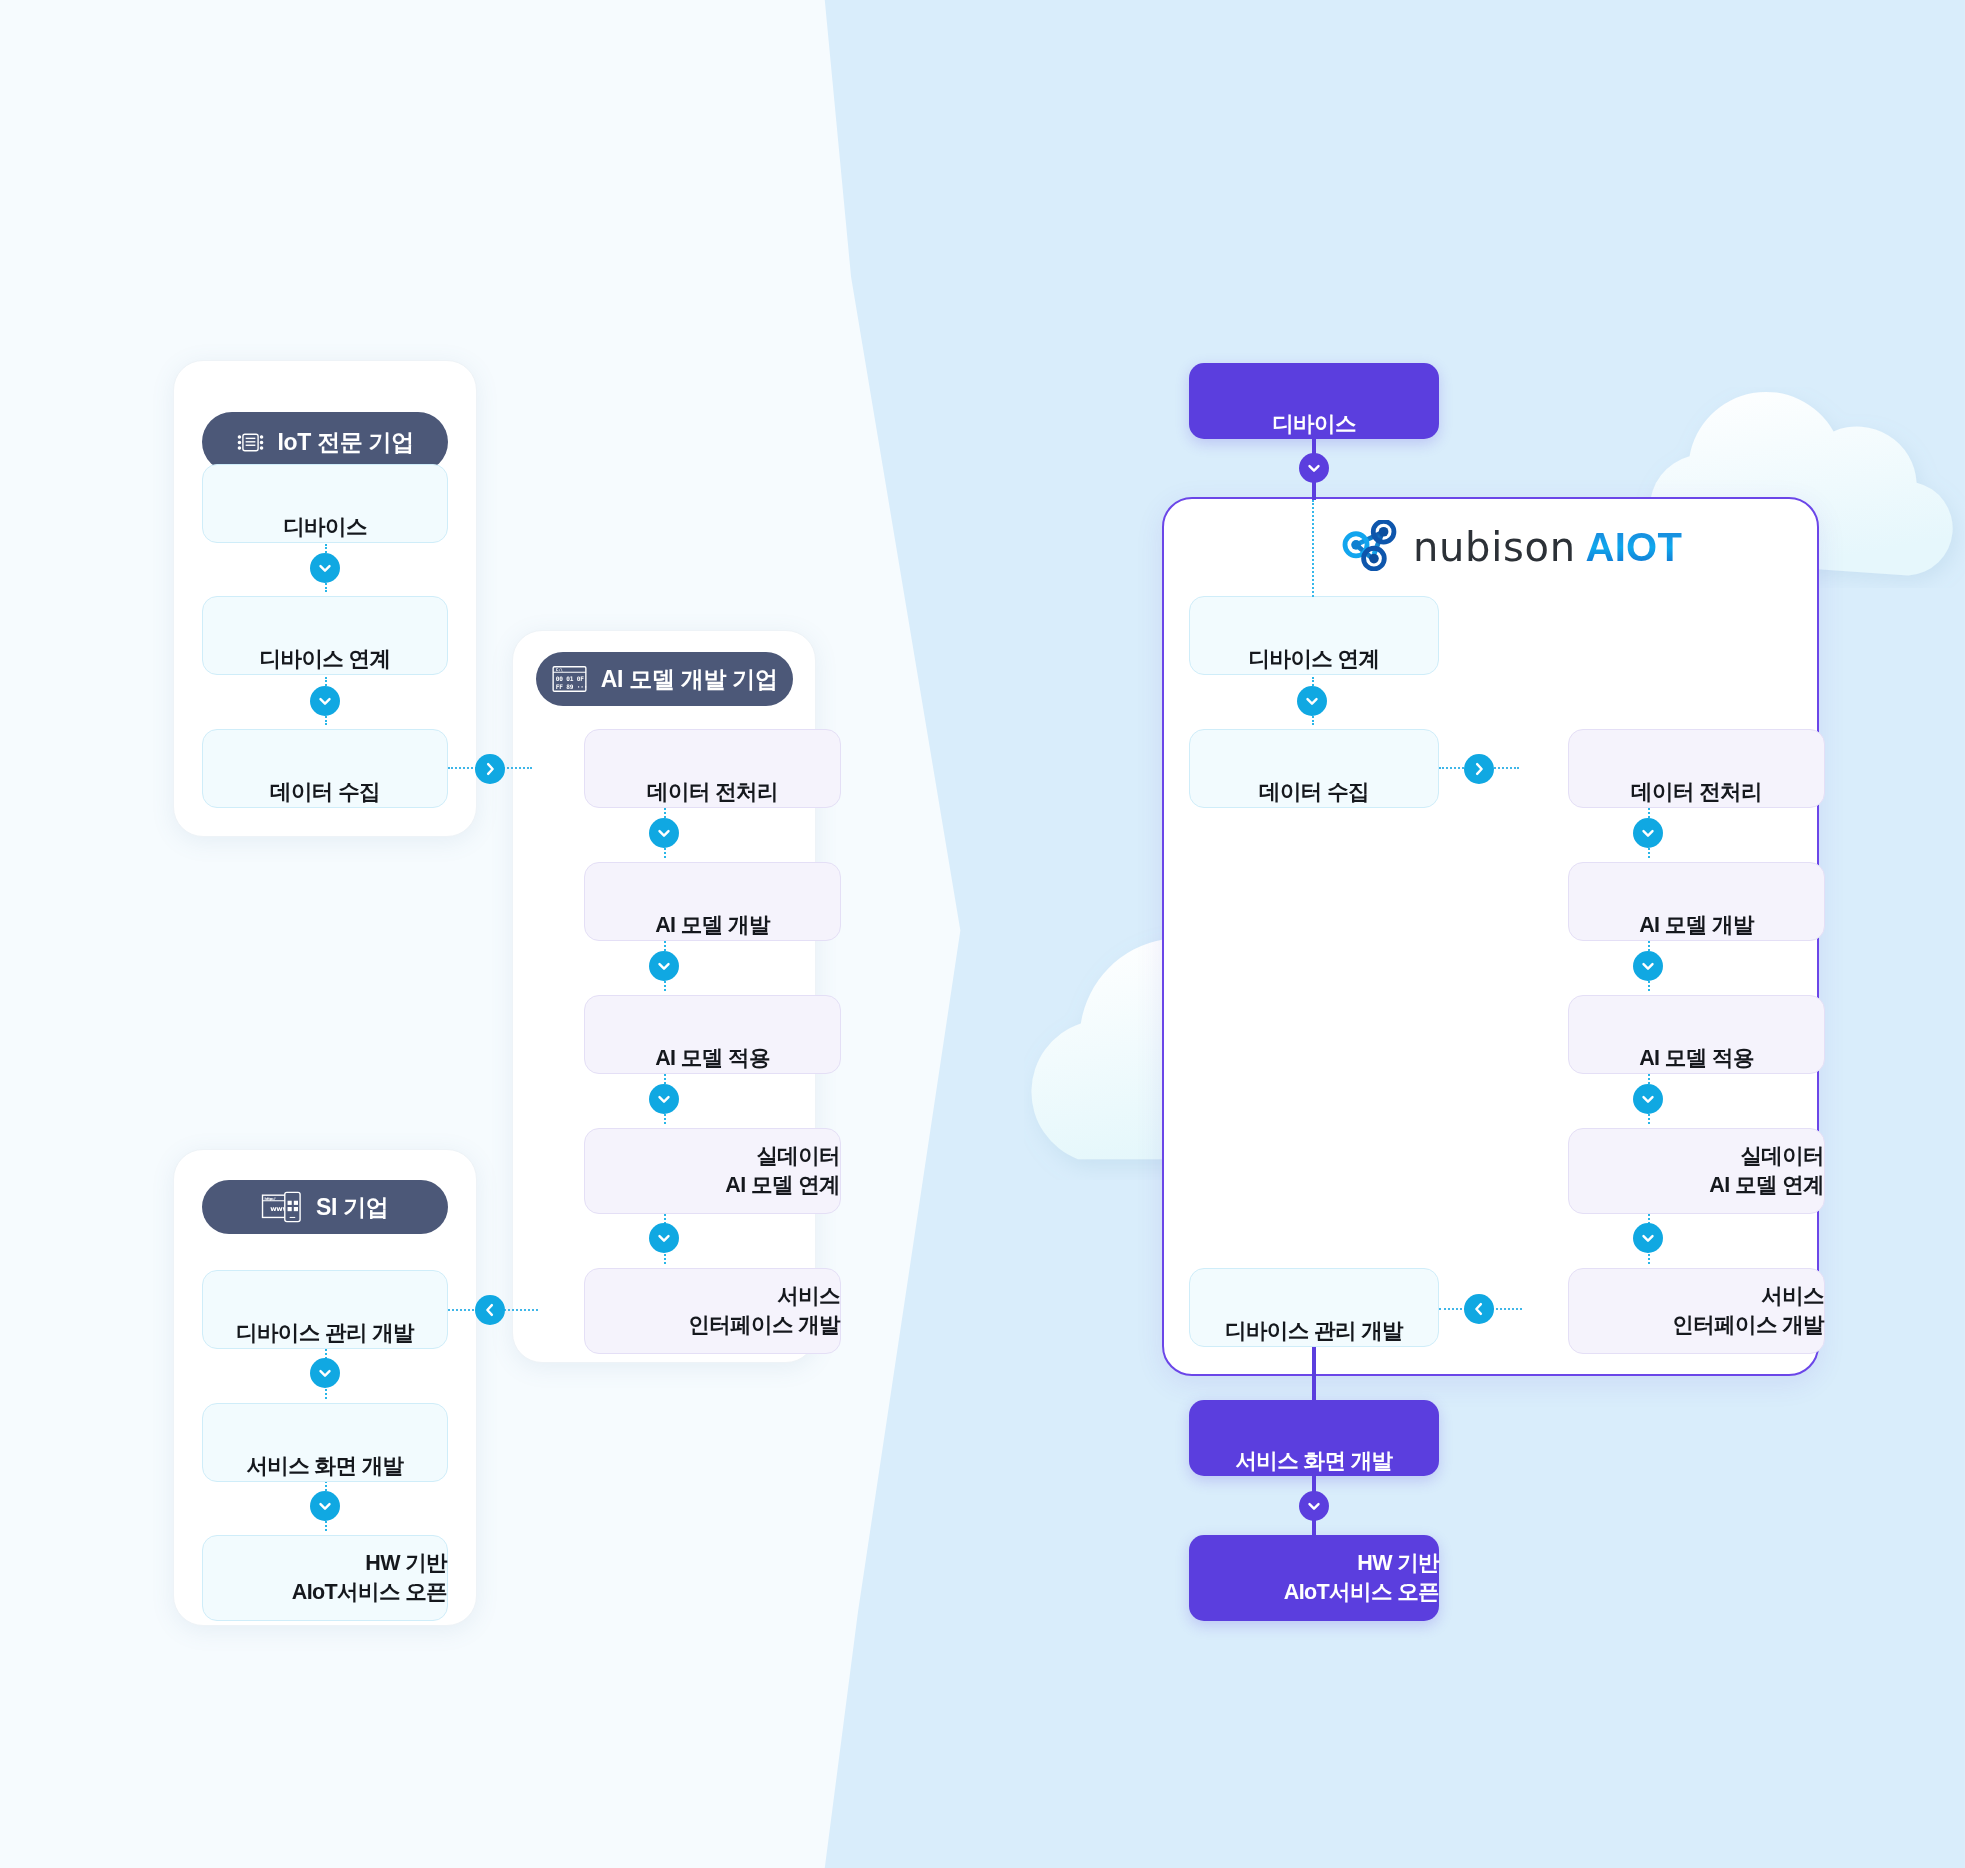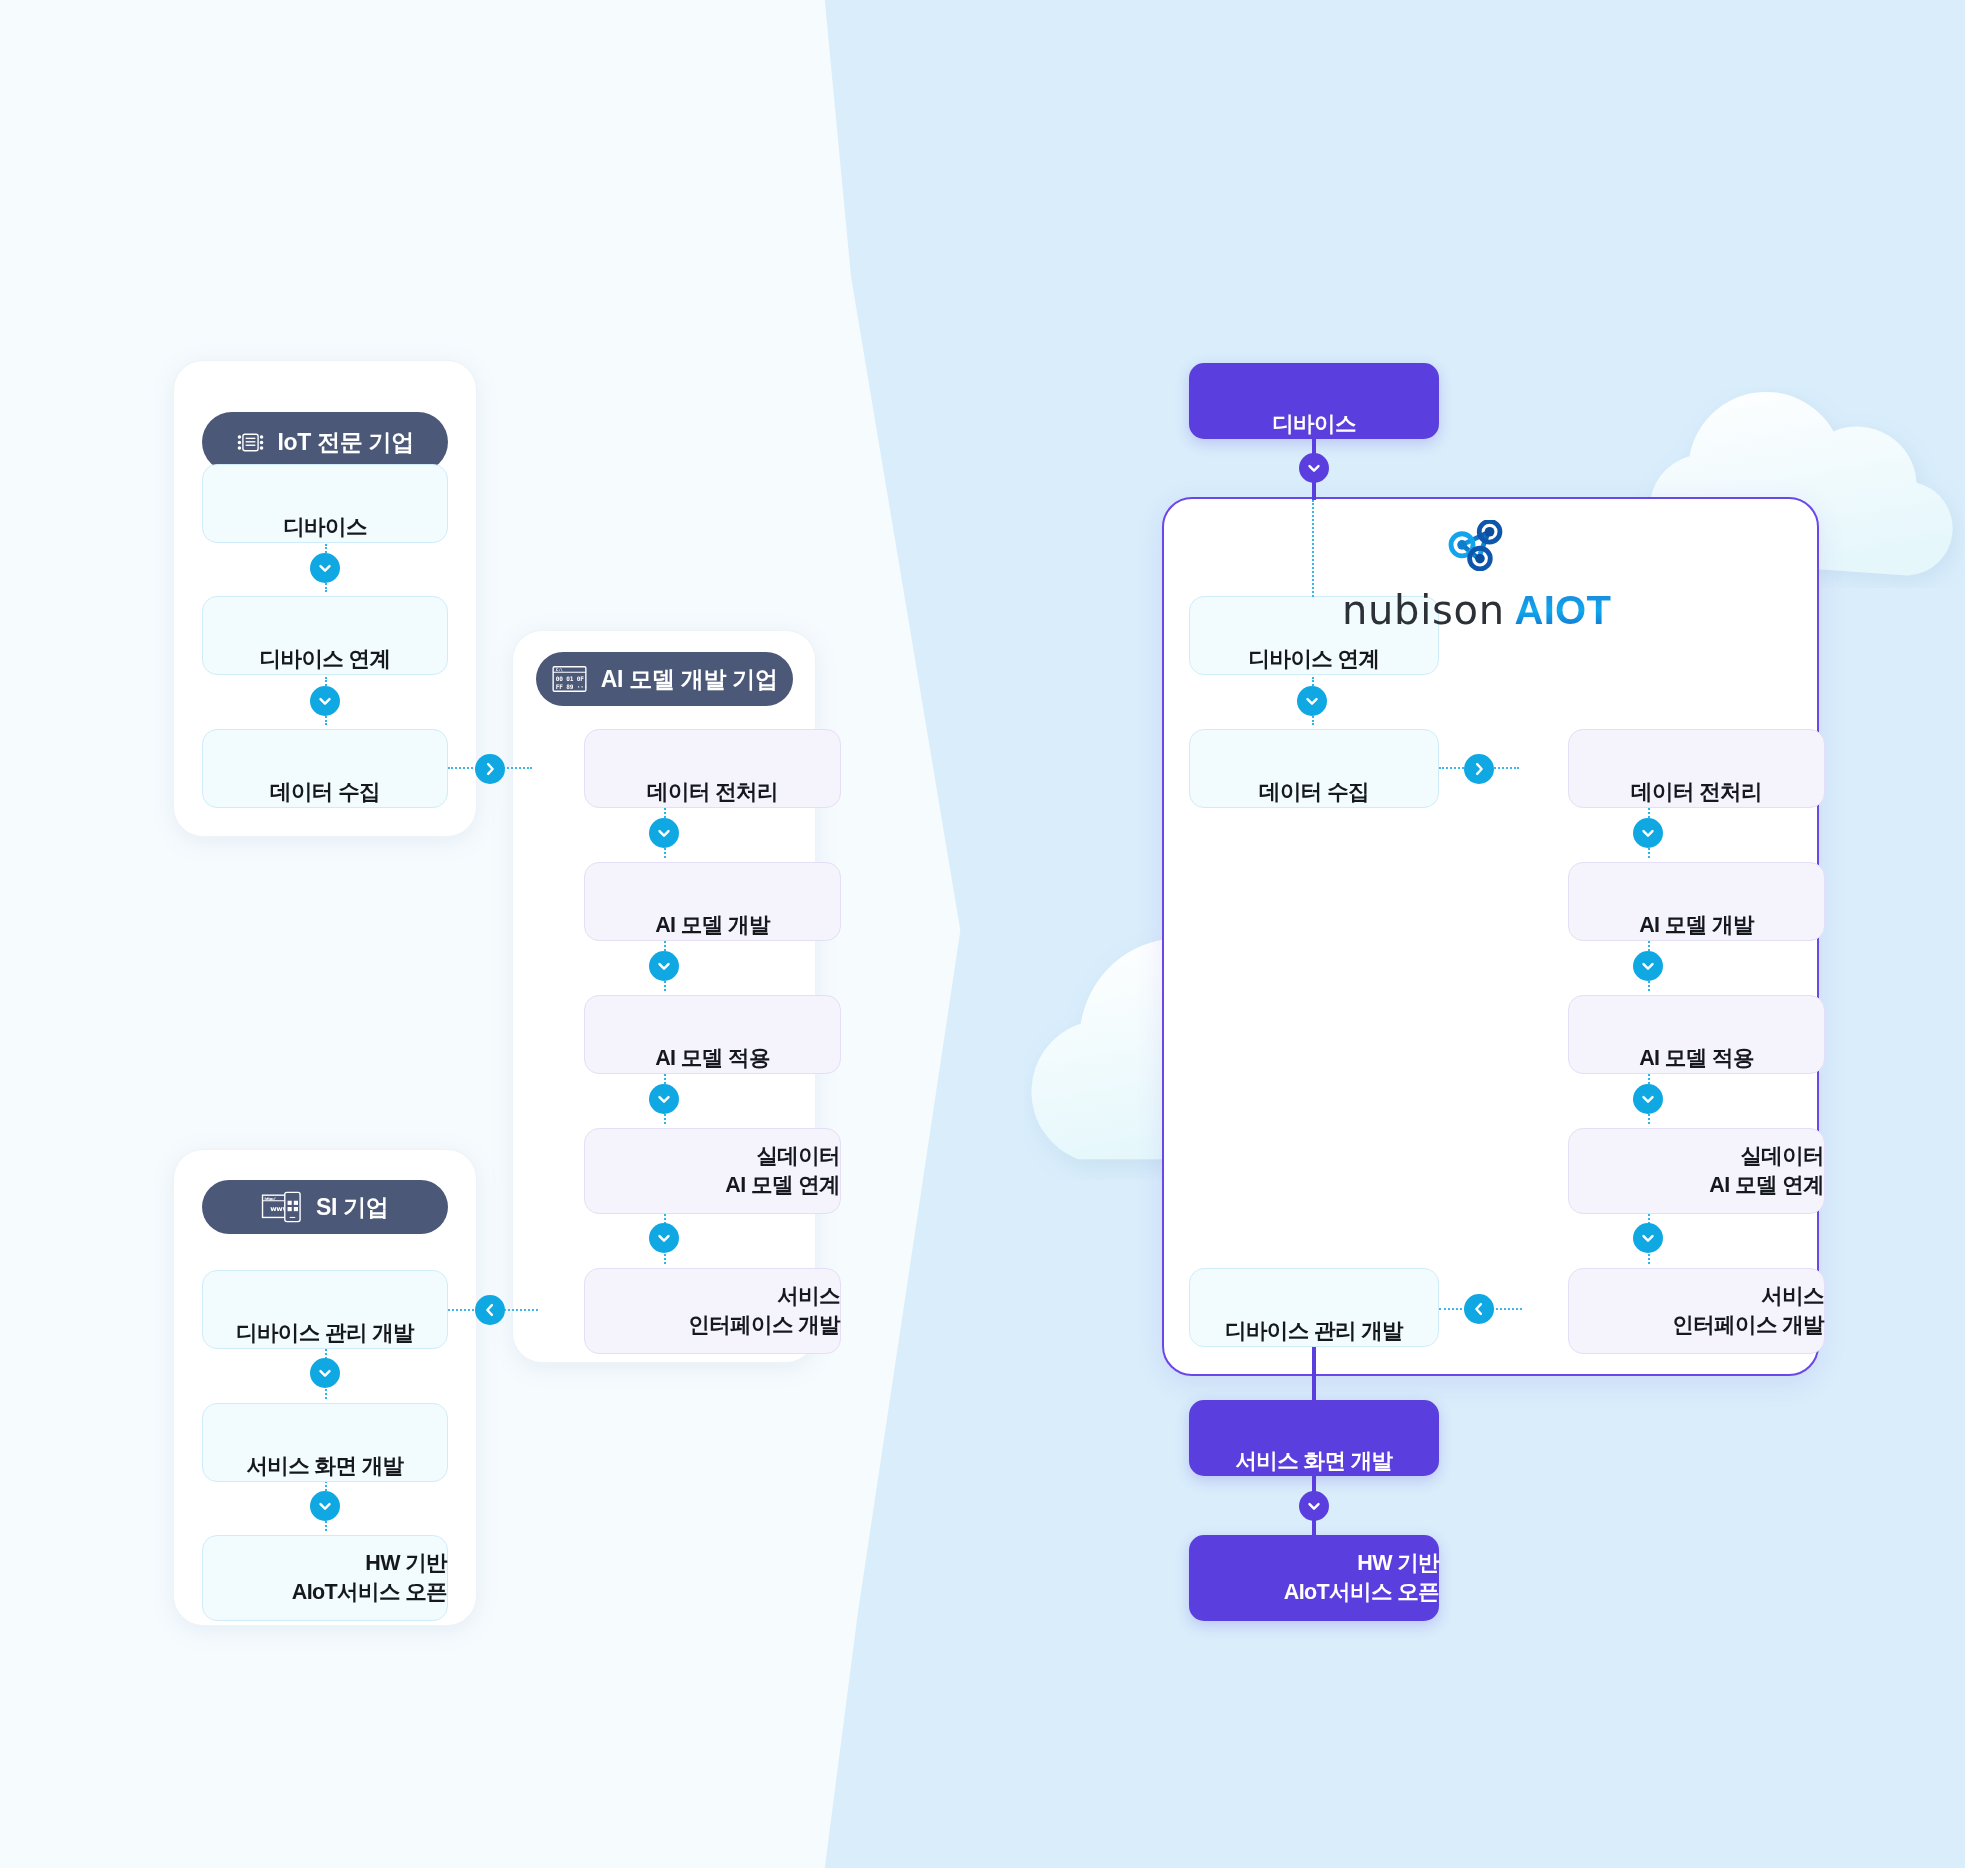--- a/index.html
+++ b/index.html
@@ -350,21 +350,21 @@
   </div>
   <div class="vline solid-purple" style="left:1312px; top:439px; height:61px;"></div>
   <div class="chev purple" style="left:1299px; top:453px;">
     <svg width="18" height="18" viewBox="0 0 24 24" fill="none" stroke="#FFF" stroke-width="3.2" stroke-linecap="round" stroke-linejoin="round">
         <polyline points="6,9.5 12,15.5 18,9.5"></polyline>
       </svg>
   </div>
 
   <div class="panel aiot-panel" style="left:1162px; top:497px; width:657px; height:879px;"></div>
 
-  <div class="logo-wrap" style="left:1342px; top:520px;flex-direction:column;">
+  <div class="logo-wrap" style="left:1342px; top:520px;">
     <span>
       <svg width="57" height="51" viewBox="0 0 82 74">
         <defs>
           <linearGradient id="molg" x1="0" y1="1" x2="1" y2="0">
             <stop offset="0%" stop-color="#14A9EF"></stop>
             <stop offset="100%" stop-color="#0E4FA3"></stop>
           </linearGradient>
         </defs>
         <g stroke="url(#molg)" stroke-width="7" fill="none">
           <line x1="20" y1="36" x2="58" y2="18"></line>

